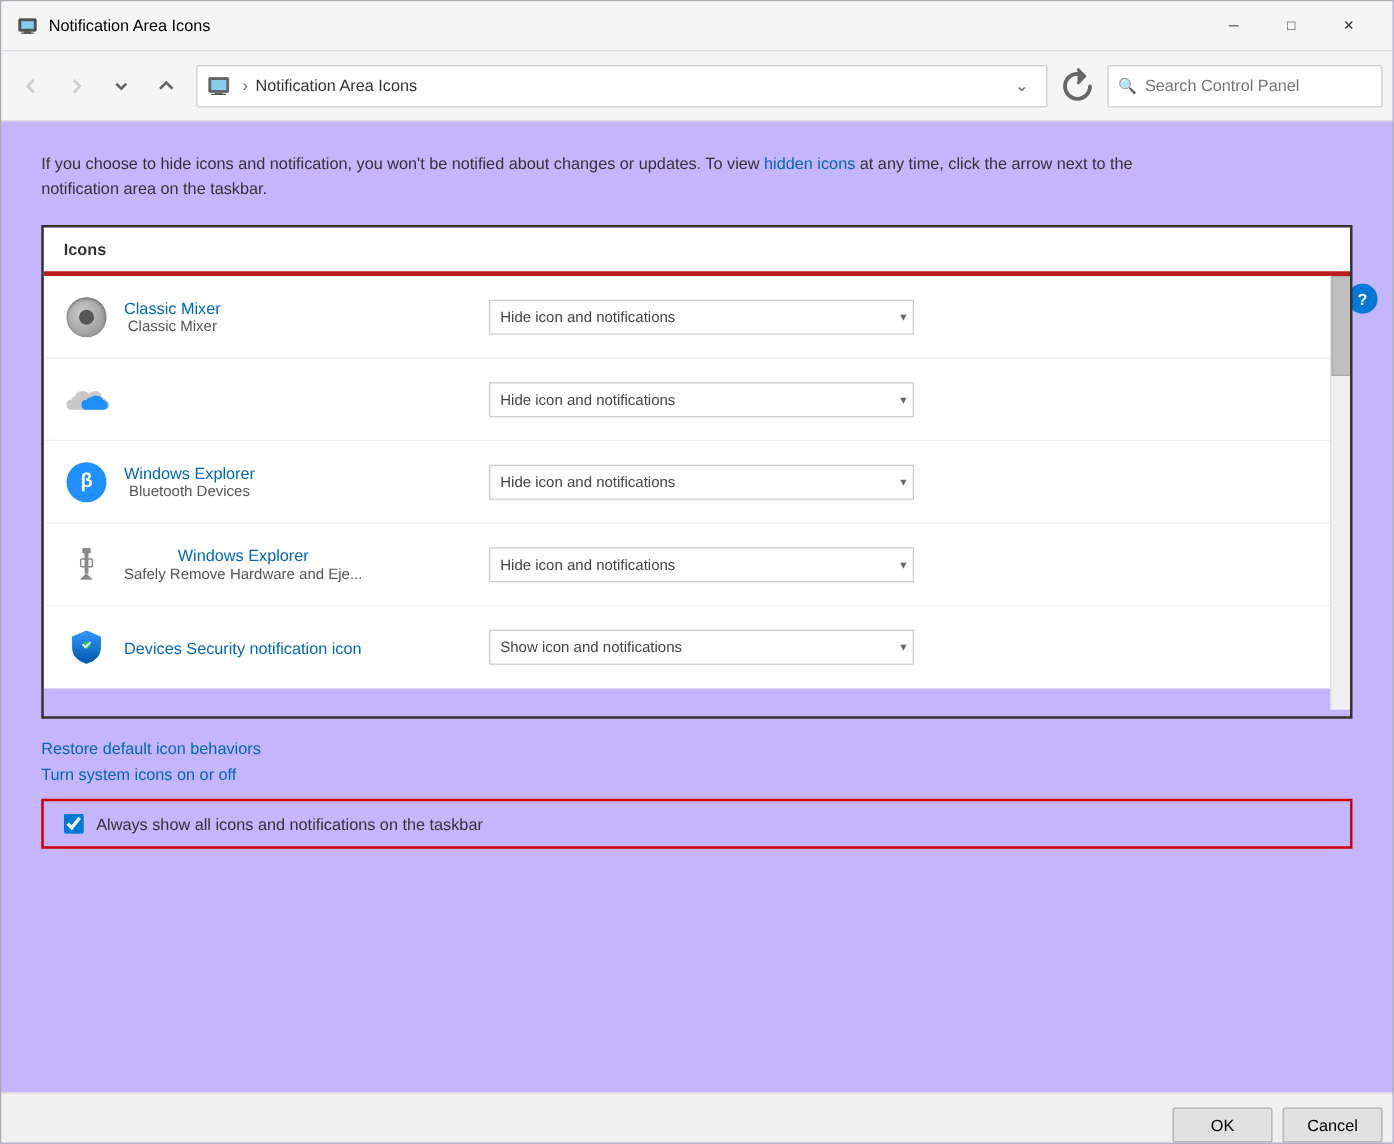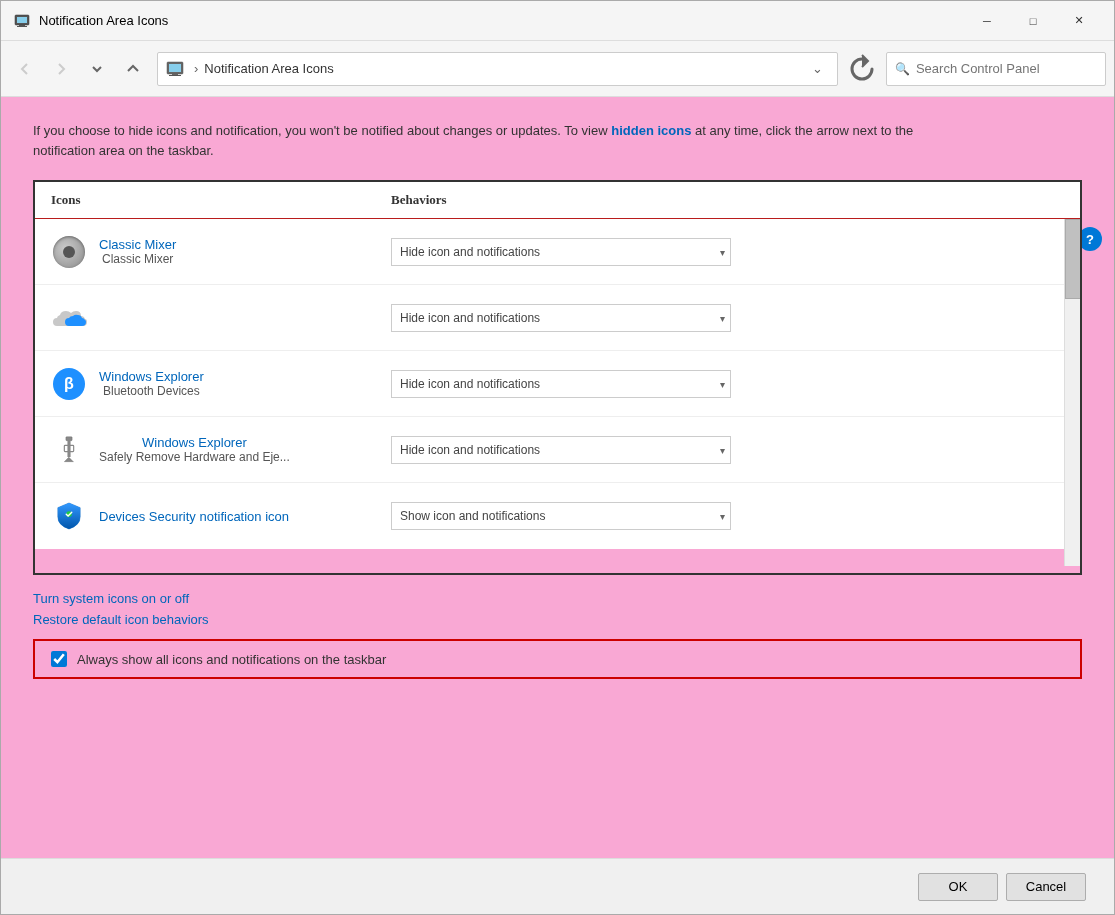--- a/index.html
+++ b/index.html
@@ -9,21 +9,21 @@
       background: #f0f0f0;
       display: flex;
       justify-content: center;
       align-items: center;
       width: 1115px;
       height: 915px;
     }
     .window {
       width: 1115px;
       height: 915px;
-      background: #f9a8d4;
+      background: #c4b5fd;
       border: 1px solid #aaa;
       display: flex;
       flex-direction: column;
       box-shadow: 2px 2px 10px rgba(0,0,0,0.3);
     }
     .title-bar {
       background: #f5f5f5;
       height: 40px;
       display: flex;
       align-items: center;
@@ -187,23 +187,22 @@
     .table-container {
       border: 2px solid #333;
       margin-bottom: 16px;
       height: 395px;
       overflow: hidden;
       position: relative;
     }
     .table-header {
       display: flex;
       padding: 10px 16px;
-      border-bottom: 1px solid #b91c1c;
+      border-bottom: 4px solid #b91c1c;
       background: white;
-      font-family: Liberation Serif, serif;
     }
     .col-icons {
       width: 340px;
       font-weight: 600;
       font-size: 13px;
       color: #333;
     }
     .col-behaviors {
       flex: 1;
       font-weight: 600;
@@ -325,27 +324,27 @@
       height: 16px;
       accent-color: #0078d7;
       cursor: pointer;
     }
     .checkbox-label {
       font-size: 13px;
       color: #333;
     }
 
     .footer {
-      height: 56px;
+      height: 40px;
       background: #f0f0f0;
       border-top: 1px solid #ddd;
       display: flex;
-      align-items: center;
+      align-items: flex-end;
       justify-content: flex-end;
-      padding: 0 28px;
+      padding: 0 8px;
       gap: 8px;
     }
     .footer-btn {
       min-width: 80px;
       height: 28px;
       border: 1px solid #adadad;
       background: #e1e1e1;
       font-size: 13px;
       cursor: pointer;
       padding: 0 16px;
@@ -422,27 +421,26 @@
       <span class="search-icon">🔍</span>
       <input class="search-input" type="text" placeholder="Search Control Panel" style="">
     </div>
   </div>
 
   <div class="content" style="position: relative;">
     <div class="help-btn">?</div>
 
 
     <div class="description">
-      <span>If you choose to hide icons and notification, you won't be notified about changes or updates. To view </span><a class="link-item" style="display:inline;font-weight:bold;">hidden icons</a><span> at any time, click the arrow next to the notification area on the taskbar.</span>
+      <span>If you choose to hide icons and notification, you won't be notified about changes or updates. To view </span><a class="link-item" style="display:inline;">hidden icons</a><span> at any time, click the arrow next to the notification area on the taskbar.</span>
     </div>
 
     <div class="table-container">
       <div class="table-header">
         <span class="col-icons">Icons</span>
-        <span class="col-behaviors">Behaviors</span>
       </div>
       <div class="table-body">
 
         <div class="table-row">
           <div class="row-icon-col">
             <div class="row-icon">
               <div style="width:32px;height:32px;border-radius:50%;background:radial-gradient(circle at 40% 40%,#ccc,#888);display:flex;align-items:center;justify-content:center;box-shadow:inset 0 1px 3px rgba(0,0,0,0.4);">
                 <div style="width:12px;height:12px;border-radius:50%;background:#555;"></div>
               </div>
             </div>
@@ -566,22 +564,22 @@
           </div>
         </div>
 
         <div class="table-scrollbar">
           <div class="scrollbar-thumb"></div>
         </div>
       </div>
     </div>
 
     <div class="links-section">
+      <a class="link-item">Restore default icon behaviors</a>
       <a class="link-item">Turn system icons on or off</a>
-      <a class="link-item">Restore default icon behaviors</a>
     </div>
 
     <div class="checkbox-section">
       <input type="checkbox" class="checkbox-input" id="always-show" checked="" style="">
       <label for="always-show" class="checkbox-label">Always show all icons and notifications on the taskbar</label>
     </div>
   </div>
 
   <div class="footer">
     <button class="footer-btn">OK</button>

